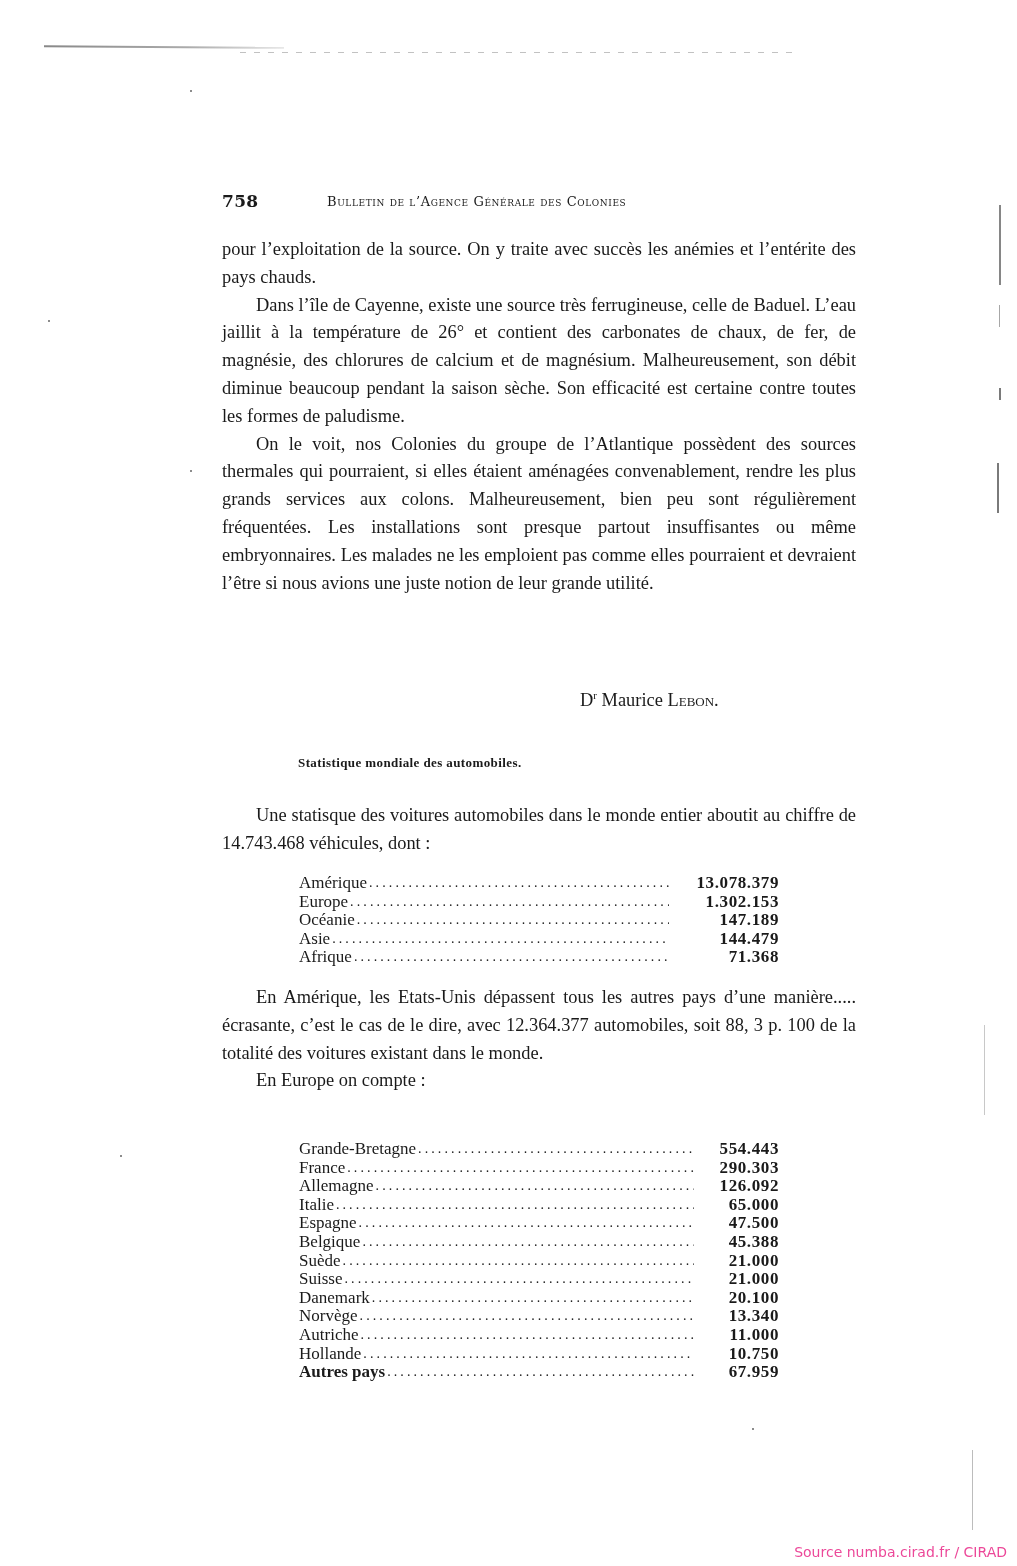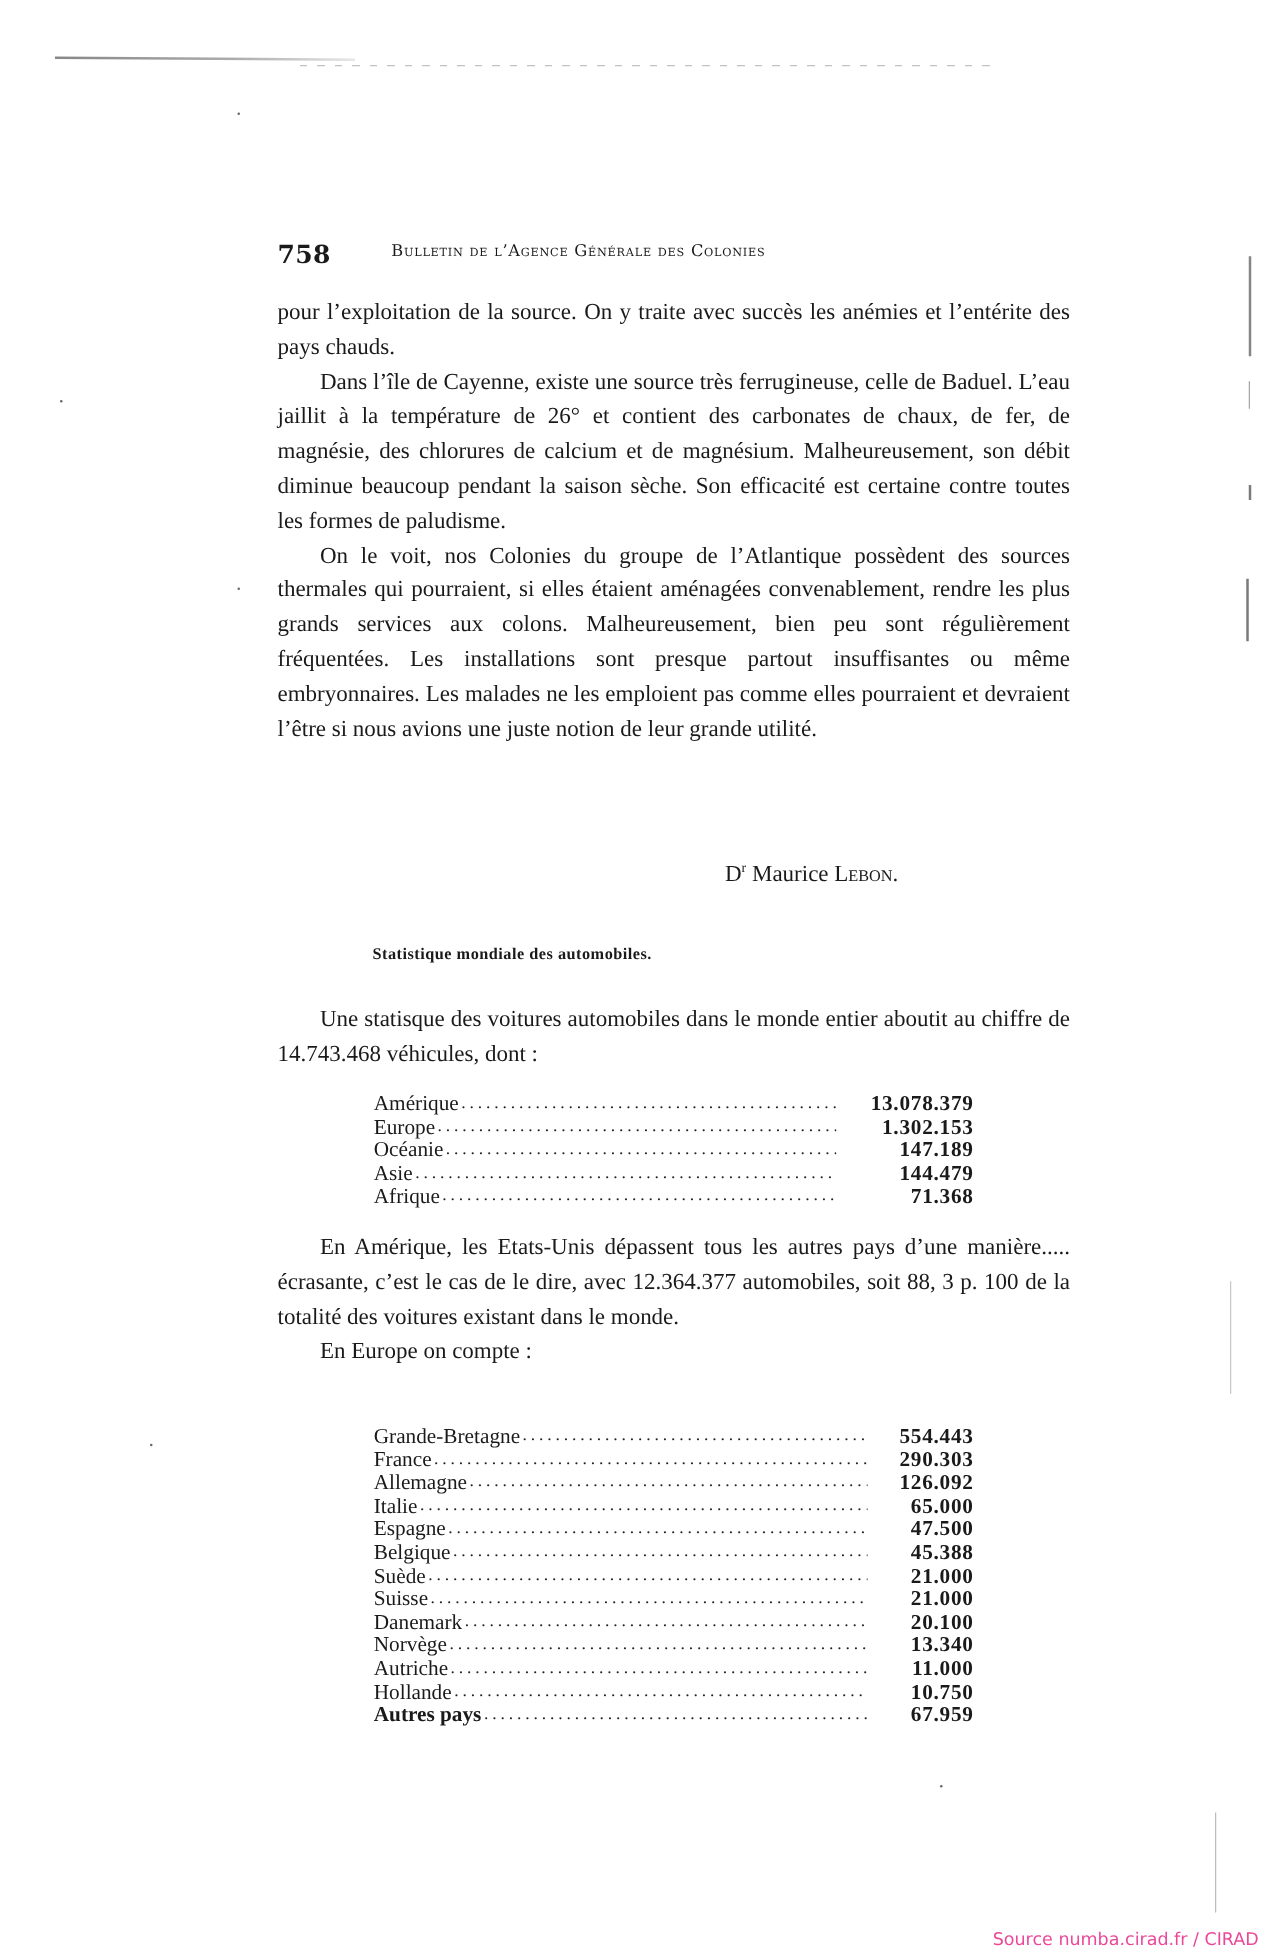--- a/index.html
+++ b/index.html
@@ -19,23 +19,23 @@
     background: repeating-linear-gradient(90deg, #999 0 6px, transparent 6px 14px);
     opacity: .6;
   }
   .scan-mark { position: absolute; background: #222; }
   .speck { position: absolute; width: 2px; height: 2px; background: #666; border-radius: 1px; }
 
   .header {
     position: absolute; left: 222px; top: 191px; width: 530px;
     font-size: 14px; letter-spacing: 0.3px;
   }
-  .header .page-no { position: absolute; left: 0; top: 0; font-size: 20px; font-weight: bold; }
+  .header .page-no { position: absolute; left: 0; top: 0; font-size: 17px; font-weight: bold; }
   .header .running-title {
-    position: absolute; left: 91px; top: 3px; font-size: 13px;
+    position: absolute; left: 105px; top: 3px; font-size: 13px;
     font-variant: small-caps; letter-spacing: 0.6px; white-space: nowrap; text-align: center;
   }
 
   .body-text {
     position: absolute; left: 222px; width: 634px;
     font-size: 18.4px; line-height: 27.8px; text-align: justify;
     font-family: "Liberation Serif", "DejaVu Serif", serif;
   }
   .body-text p { margin: 0; }
   .indent { text-indent: 34px; }

